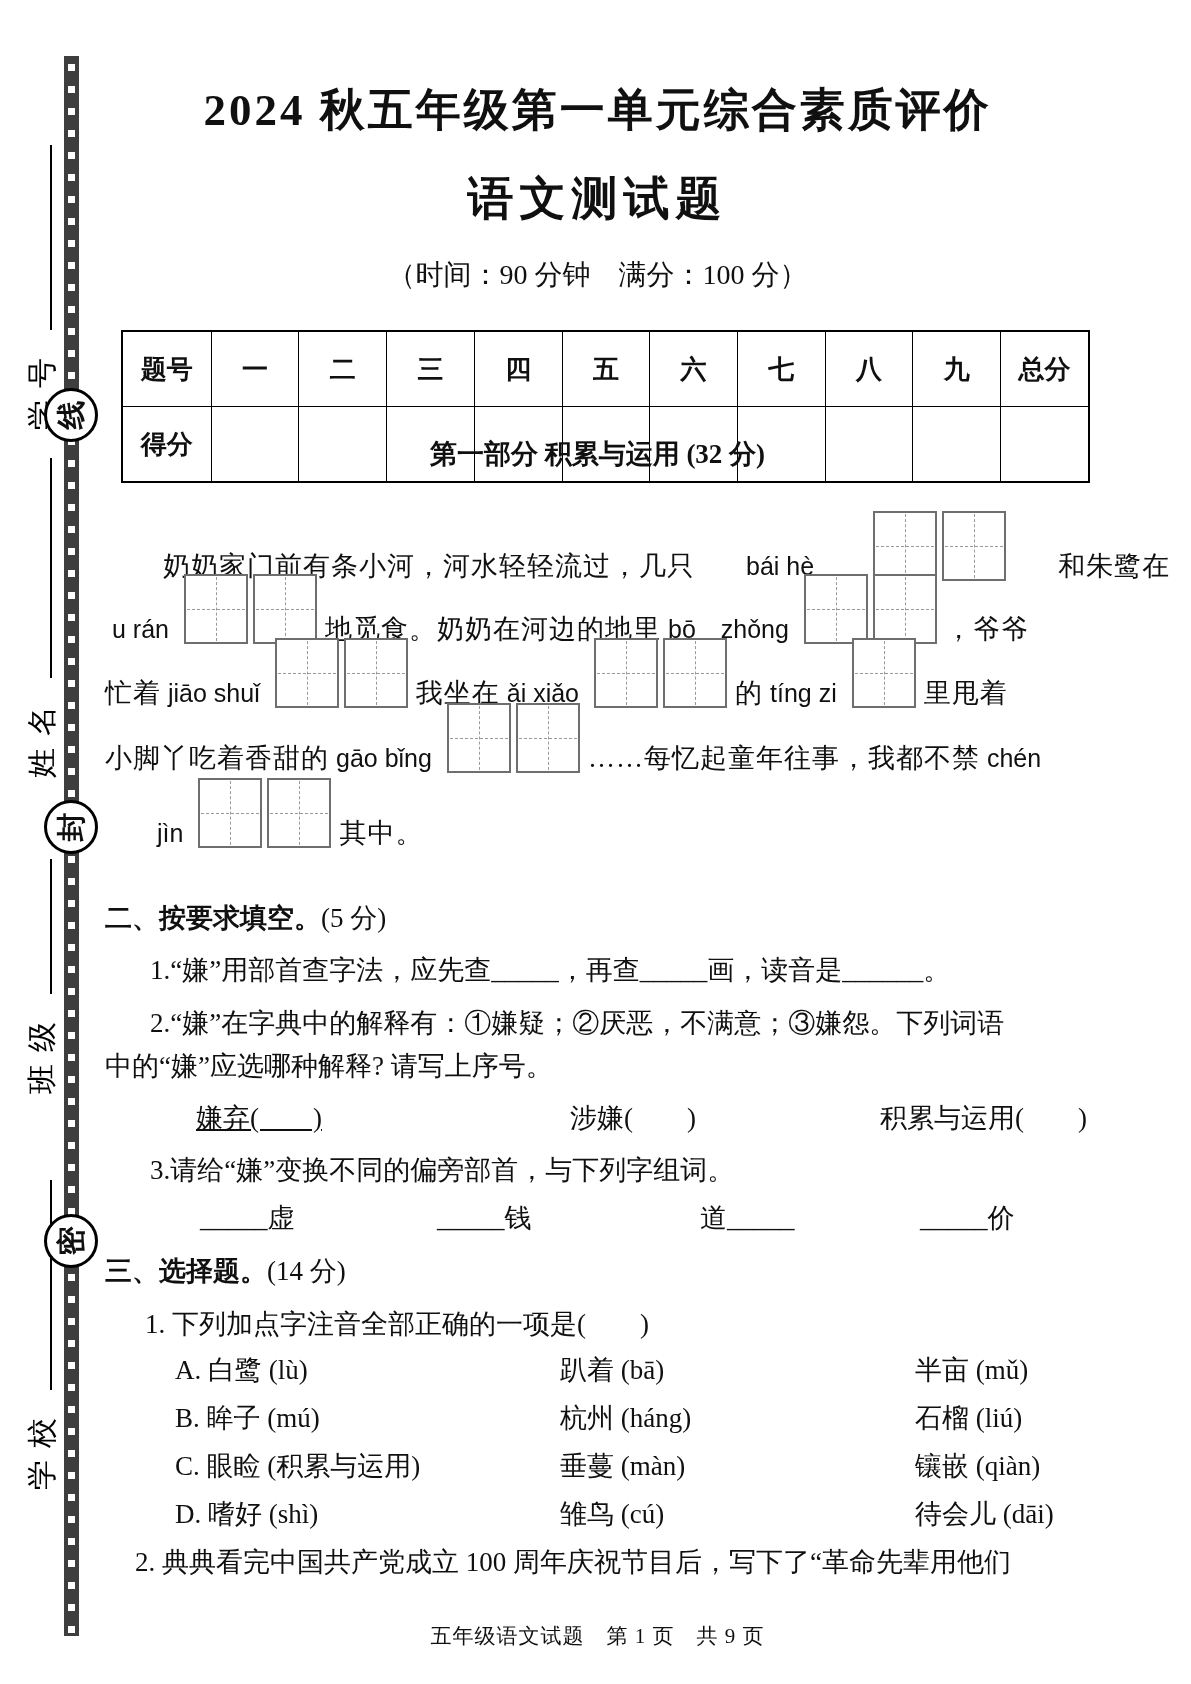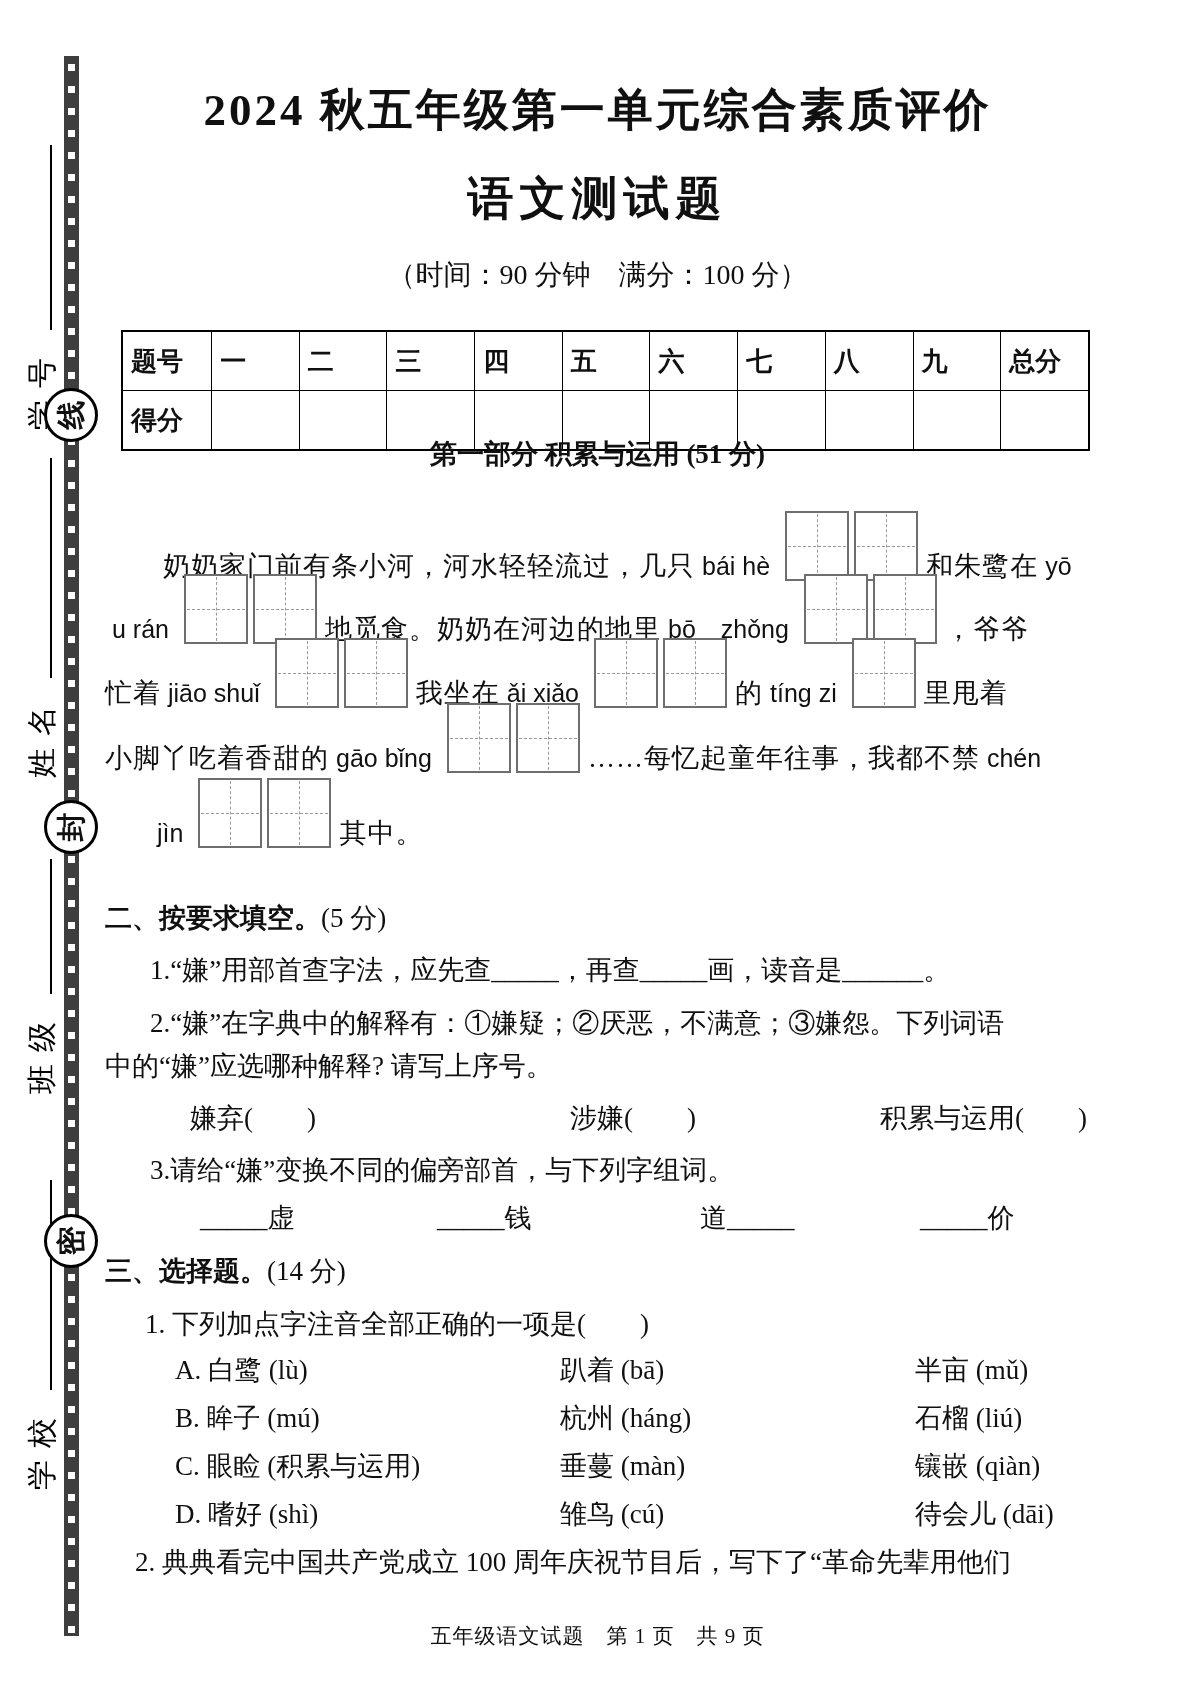--- a/index.html
+++ b/index.html
@@ -30,36 +30,36 @@
   .abs{position:absolute;white-space:nowrap;}
   .center{left:0;width:100%;text-align:center;}
   .hd{font-weight:700;}
 
   #title1{top:80px;font-size:45px;font-weight:700;letter-spacing:3px;}
   #title2{top:168px;font-size:46px;font-weight:700;letter-spacing:6px;}
   #subtitle{top:256px;font-size:28px;}
 
   
   #score-table{position:absolute;left:16px;top:330px;border-collapse:collapse;}
-  #score-table td{border:1.6px solid #000;height:42px;text-align:left;
-        font-size:26px;padding:8px;}
+  #score-table td{border:1.6px solid #000;height:42px;text-align:center;
+        font-size:26px;padding:16px;}
   #score-table tr td:first-child{width:90px;font-weight:700;
         font-family:"Liberation Sans","DejaVu Sans",sans-serif;}
   #score-table td{width:88px;}
   #score-table .num{font-weight:700;}
   #score-table table, #score-table{border:2.5px solid #000;}
 
   #part1-heading{top:436px;font-size:27px;}
   #q1-heading{top:486px;font-size:27px;}
   .score-note{font-weight:400;font-family:"Liberation Serif",serif;}
 
   
   .pline{position:absolute;left:0;width:100%;height:34px;display:flex;align-items:center;
         font-size:27px;white-space:nowrap;overflow:visible;}
-  .pl0{top:549px;padding-left:58px;}
+  .pl0{top:549px;padding-left:58px;gap:44px;}
   .pl1{top:612px;}
   .pl2{top:676px;}
   .pl3{top:741px;}
   .pl4{top:816px;padding-left:45px;}
   .py{font-family:Liberation Sans, sans-serif;font-size:25px;margin:12px 7px;}
   .cn{letter-spacing:1px;}
   .tgroup{display:inline-flex;gap:5px;position:relative;top:-20px;margin:0 8px;}
   .tian{position:relative;width:64px;height:70px;background:#fff;box-sizing:border-box;
         border:2px solid #6e6e6e;}
   .tian::before{content:"";position:absolute;left:1px;right:1px;top:50%;border-top:1.5px dashed #9a9a9a;}
@@ -71,21 +71,21 @@
   #q2-item2a{top:1005px;left:45px;}
   #q2-item2b{top:1048px;left:0;}
   #q2-item3{top:1152px;left:45px;}
   #q3-heading{top:1253px;font-size:27px;}
   #q3-item1{top:1306px;left:40px;}
   #q3-item2{top:1544px;left:30px;}
 
   .row{position:absolute;left:0;width:100%;height:36px;font-size:27px;}
   .row .cell{position:absolute;top:0;white-space:nowrap;}
   #q2-spread{top:1100px;}
-  #q2-spread .c0{left:85px;} #q2-spread .c1{left:465px;} #q2-spread .c2{left:775px;}
+  #q2-spread .c0{left:91px;text-decoration:underline;} #q2-spread .c1{left:465px;} #q2-spread .c2{left:775px;}
   #q2-blanks{top:1200px;}
   #q2-blanks .c0{left:95px;} #q2-blanks .c1{left:332px;} #q2-blanks .c2{left:595px;} #q2-blanks .c3{left:815px;}
   .optrow .c0{left:70px;} .optrow .c1{left:455px;} .optrow .c2{left:810px;}
   #opt-a{top:1352px;} #opt-b{top:1400px;} #opt-c{top:1448px;} #opt-d{top:1496px;}
 
   #footer{top:1622px;font-size:21px;letter-spacing:1px;}
 </style>
 </head>
 <body>
 
@@ -146,21 +146,21 @@
         <td></td>
         <td></td>
         <td></td>
         <td></td>
         <td></td>
         <td></td>
       </tr>
     </tbody>
       </table>
 
-    <div class="abs center hd" id="part1-heading">第一部分 积累与运用 (51 分)</div>
+    <div class="abs center hd" id="part1-heading">第一部分 积累与运用 (32 分)</div>
 
 
     <div id="q1-lines">
         <div class="pline pl0">
           <span class="cn">奶奶家门前有条小河，河水轻轻流过，几只</span>
           <span class="py">bái hè</span>
           <span class="tgroup">
             <span class="tian"></span>
             <span class="tian"></span>
           </span>

